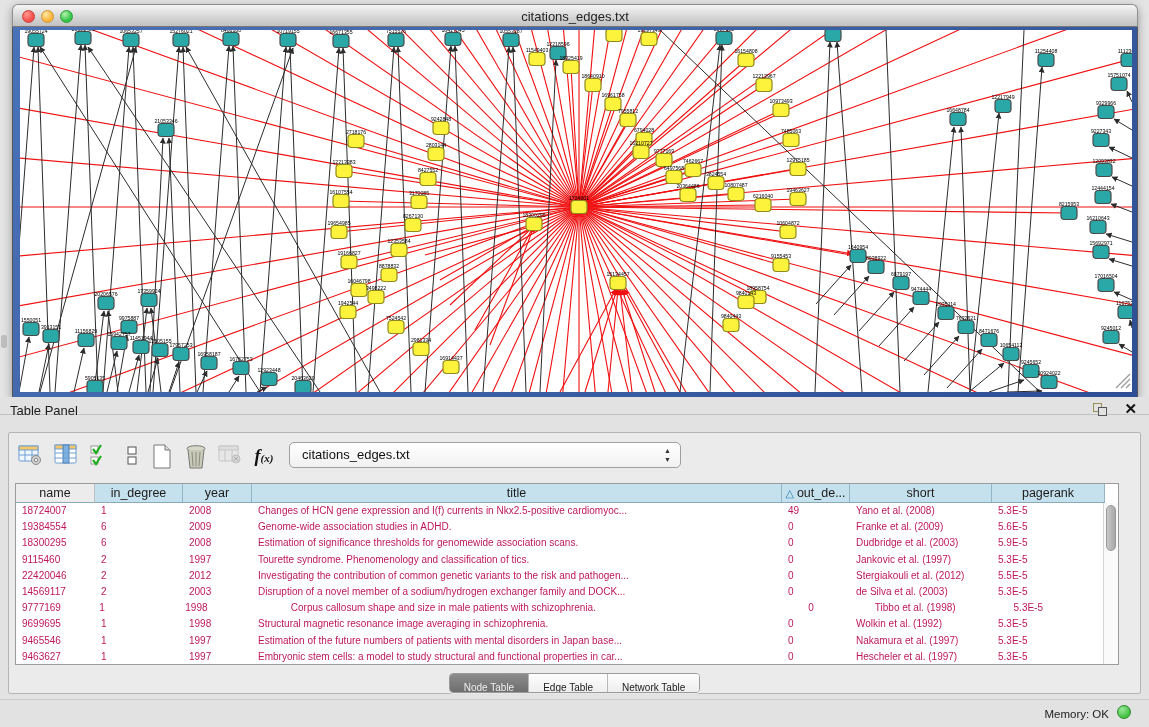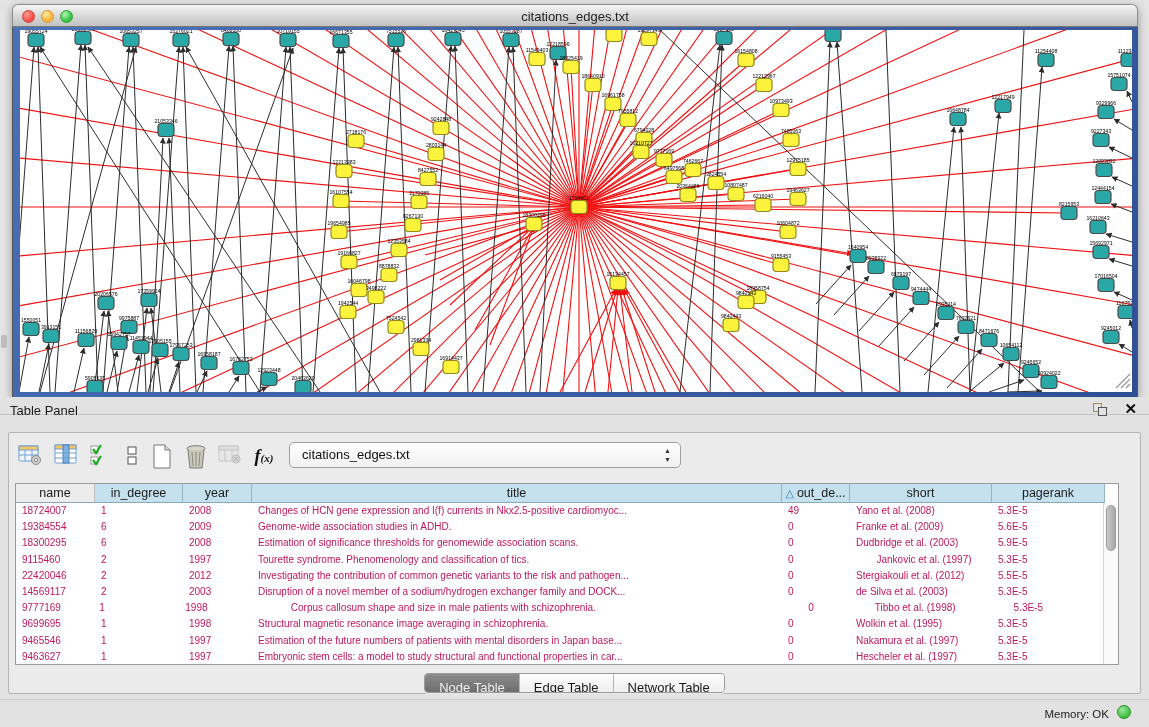--- a/index.html
+++ b/index.html
@@ -66,21 +66,21 @@
   .trow { display:flex; height:16.2px; font-size:10px; color:#be185d; }
   .td { padding-left:6px; overflow:hidden; white-space:nowrap; line-height:16px; }
   .vscroll { position:absolute; right:0; top:19px; bottom:0; width:15px;
     background:#fafafa; border-left:1px solid #d5d5d5; }
   .vthumb { position:absolute; left:2px; top:2px; width:10px; height:46px;
     background:linear-gradient(90deg,#c9c9c9,#a8a8a8); border-radius:6px; border:1px solid #999; }
 
   .tp-tabs { position:absolute; left:0; right:0; top:240px; height:20px; text-align:center; }
   .seg { display:inline-flex; border:1px solid #9a9a9a; border-radius:4px; overflow:hidden;
     background:#f7f7f7; height:20px; box-shadow:0 1px 0 rgba(255,255,255,.7); }
-  .seg-btn { font-size:13px; color:#1a1a1a; padding:4px 14px; line-height:19px;
+  .seg-btn { font-size:10px; color:#1a1a1a; padding:4px 14px; line-height:19px;
     border-right:1px solid #b8b8b8; cursor:pointer; background:linear-gradient(#fdfdfd,#eee); }
   .seg-btn:last-child { border-right:none; }
   .seg-btn.active { background:linear-gradient(#8c8c8c,#6e6e6e); color:#efefef; }
 
   .statusbar { position:absolute; left:0; bottom:0; width:100%; height:28px;
     border-top:1px solid #cdcdcd; }
   .mem-label { position:absolute; right:40px; top:8px; font-size:11.5px; color:#222; }
   .mem-dot { position:absolute; right:18px; top:5px; width:14px; height:14px; border-radius:50%;
     background:radial-gradient(circle at 35% 30%, #9ce89c, #3fbf3f 70%); border:1px solid #2e8b2e; }
 </style>
@@ -823,21 +823,21 @@
             <div class="td" style="width: 68px;">0</div>
             <div class="td" style="width: 142px;">Dudbridge et al. (2003)</div>
             <div class="td" style="width: 113px;">5.9E-5</div>
           </div>
           <div class="trow">
             <div class="td" style="width: 79px;">9115460</div>
             <div class="td" style="width: 88px;">2</div>
             <div class="td" style="width: 69px;">1997</div>
             <div class="td" style="width: 530px;">Tourette syndrome. Phenomenology and classification of tics.</div>
             <div class="td" style="width: 68px;">0</div>
-            <div class="td" style="width: 142px; text-align: center;">Jankovic et al. (1997)</div>
+            <div class="td" style="width: 142px;">Jankovic et al. (1997)</div>
             <div class="td" style="width: 113px;">5.3E-5</div>
           </div>
           <div class="trow">
             <div class="td" style="width: 79px;">22420046</div>
             <div class="td" style="width: 88px;">2</div>
             <div class="td" style="width: 69px;">2012</div>
             <div class="td" style="width: 530px;">Investigating the contribution of common genetic variants to the risk and pathogen...</div>
             <div class="td" style="width: 68px;">0</div>
             <div class="td" style="width: 142px;">Stergiakouli et al. (2012)</div>
             <div class="td" style="width: 113px;">5.5E-5</div>
@@ -859,21 +859,21 @@
             <div class="td" style="width: 68px;">0</div>
             <div class="td" style="width: 142px;">Tibbo et al. (1998)</div>
             <div class="td" style="width: 113px;">5.3E-5</div>
           </div>
           <div class="trow">
             <div class="td" style="width: 79px;">9699695</div>
             <div class="td" style="width: 88px;">1</div>
             <div class="td" style="width: 69px;">1998</div>
             <div class="td" style="width: 530px;">Structural magnetic resonance image averaging in schizophrenia.</div>
             <div class="td" style="width: 68px;">0</div>
-            <div class="td" style="width: 142px;">Wolkin et al. (1995)</div>
+            <div class="td" style="width: 142px;">Wolkin et al. (1992)</div>
             <div class="td" style="width: 113px;">5.3E-5</div>
           </div>
           <div class="trow">
             <div class="td" style="width: 79px;">9465546</div>
             <div class="td" style="width: 88px;">1</div>
             <div class="td" style="width: 69px;">1997</div>
             <div class="td" style="width: 530px;">Estimation of the future numbers of patients with mental disorders in Japan base...</div>
             <div class="td" style="width: 68px;">0</div>
             <div class="td" style="width: 142px;">Nakamura et al. (1997)</div>
             <div class="td" style="width: 113px;">5.3E-5</div>

